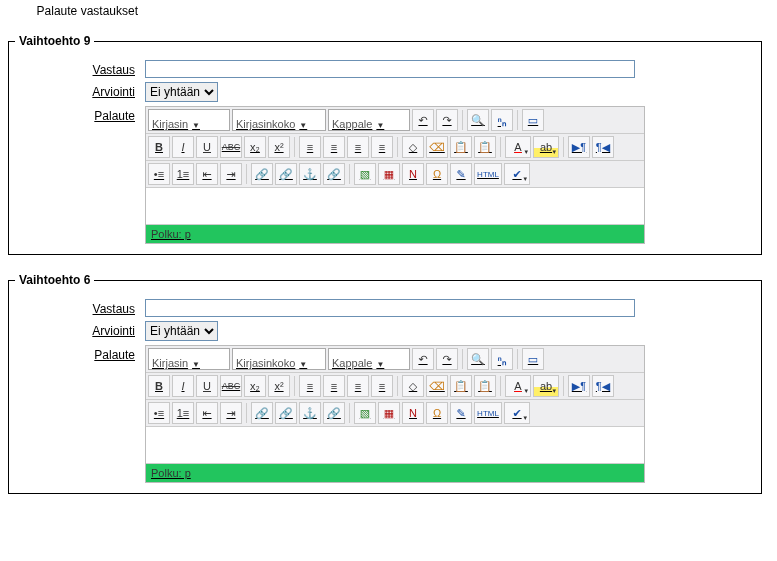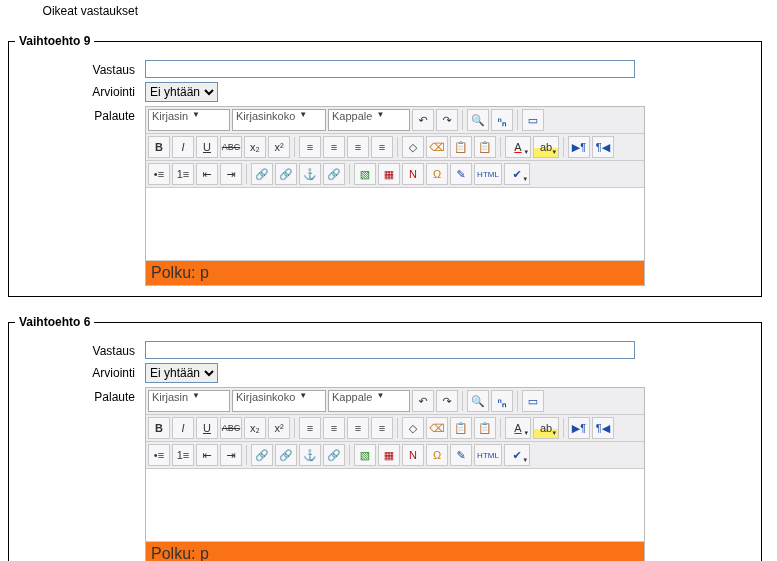--- a/index.html
+++ b/index.html
@@ -15,63 +15,63 @@
   .intro-row { display:flex; margin-bottom:16px; }
   .intro-label { width:130px; text-align:right; padding-right:10px; flex:0 0 auto; }
   .intro-text { flex:1; line-height:1.45; }
 
   fieldset.option {
     border:1px solid #000;
     margin:0 0 18px 0;
     padding:8px 6px 6px 6px;
   }
   fieldset.option > legend { font-weight:bold; padding:0 4px; font-size:12px; }
-  .row { display:flex; margin:4px 0; align-items:flex-start; }
+  .row { display:flex; margin:4px 0; align-items:flex-start;text-decoration:underline; }
   .row-label { width:120px; text-align:right; padding-right:10px; padding-top:3px; flex:0 0 auto; }
   .row-field { flex:1; }
   input[type=text] {
     width:490px; height:18px; border:1px solid #6b90b3; padding:1px 3px;
     box-sizing:border-box;
   }
   select {
     border:1px solid #6b90b3; height:20px; font-size:12px;
   }
   .editor {
     width:498px; border:1px solid #bbb;
   }
   .tb { background:#eeeef0; border-bottom:1px solid #ccc; padding:2px; display:flex; flex-wrap:wrap; gap:2px; align-items:center; }
   .tb .sel {
-    border:1px solid #aaa; background:#fff; height:20px; font-size:11px; display:inline-flex; align-items:flex-start;
+    border:1px solid #aaa; background:#fff; height:20px; font-size:11px; display:inline-flex; align-items:flex-end;
     padding:0 3px; gap:4px; color:#555;
   }
   .tb .sel .arr { font-size:8px; color:#333; }
   .tb .btn {
     width:22px; height:22px; border:1px solid #c8c8c8; background:#f7f7f9; display:inline-flex;
     align-items:center; justify-content:center; font-size:11px; cursor:pointer; color:#333;
     box-sizing:border-box; font-family: Arial, sans-serif;
   }
   .tb .btn.bold { font-weight:bold; }
   .tb .btn.italic { font-style:italic; }
   .tb .btn.underline { text-decoration:underline; }
   .tb .btn.color-find { color:#1a4fa8; font-weight:bold; }
   .tb .btn.color-green { color:#1a7c1a; }
   .tb .btn.color-red { color:#b01010; }
   .tb .btn.color-orange { color:#c87a12; }
   .tb .btn.color-blue { color:#1a4fa8; }
   .tb .sep { width:1px; height:20px; background:#ccc; margin:0 2px; }
   .tb .btn.drop { position:relative; width:26px; }
   .tb .btn.drop::after { content:"▾"; font-size:7px; position:absolute; right:2px; bottom:1px; color:#333; }
   .editor .textarea { height:36px; background:#fff; }
-  .editor .path { background:#f97316; border-top:1px solid #ccc; padding:3px 5px; font-size:16px; color:#333;margin-top:36px; }
+  .editor .path { background:#22c55e; border-top:1px solid #ccc; padding:3px 5px; font-size:11px; color:#333; }
 </style>
 </head>
 <body>
 
 <div class="intro-row">
-  <div class="intro-label">Oikeat vastaukset</div>
+  <div class="intro-label">Palaute vastaukset</div>
 </div>
 
 <fieldset class="option">
   <legend>Vaihtoehto 9</legend>
   <div class="row">
     <div class="row-label">Vastaus</div>
     <div class="row-field"><input type="text" value="" style=""></div>
   </div>
   <div class="row">
     <div class="row-label">Arviointi</div>

